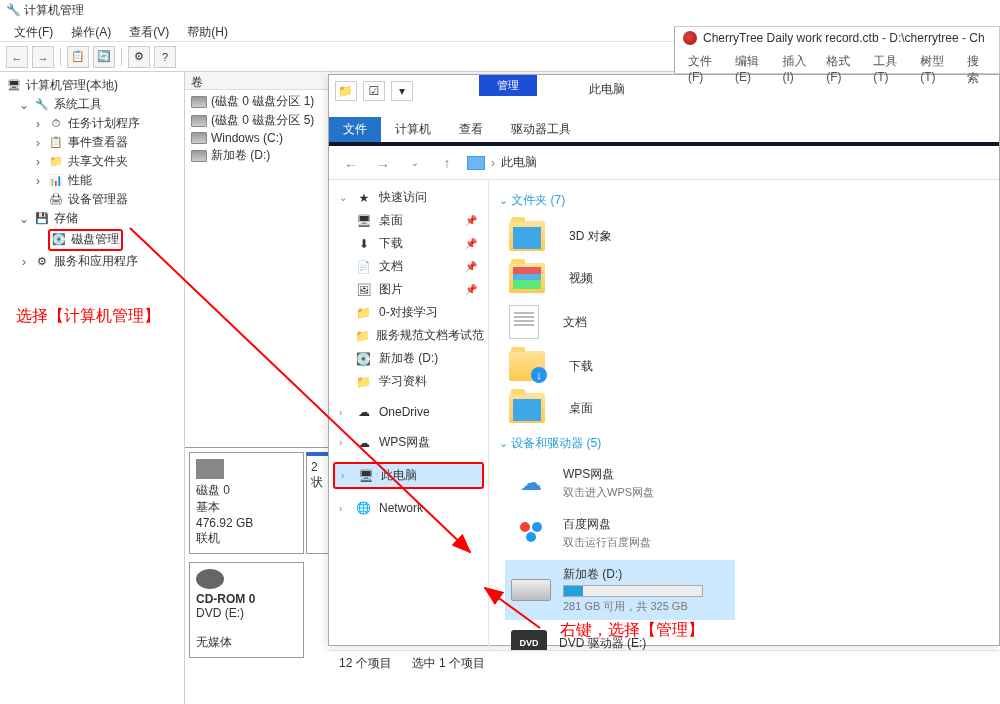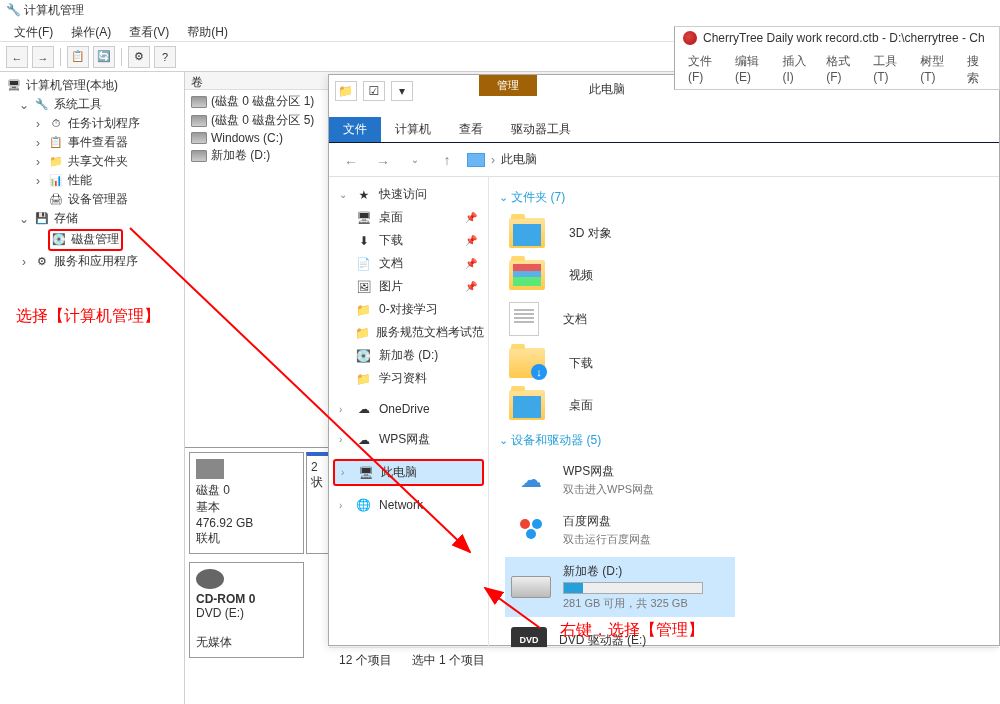--- a/index.html
+++ b/index.html
@@ -26,22 +26,22 @@
 .disk-panel{border-top:1px solid #999;margin-top:280px;padding:4px}
 .disk-row{display:flex;gap:2px;margin-bottom:2px}
 .disk-label{width:115px;padding:6px;border:1px solid #999}
 .disk-label .dicon{width:28px;height:20px;background:#888;margin-bottom:3px}
 .disk-seg{border:1px solid #999;padding:4px;min-width:40px}
 
 .explorer{position:absolute;left:328px;top:74px;width:672px;height:572px;background:#fff;border:1px solid #aaa;box-shadow:-2px 2px 8px rgba(0,0,0,.1)}
 .exp-top{display:flex;height:42px}
 .exp-top-left{display:flex;gap:6px;padding:6px;align-items:flex-start}
 .exp-mini{width:22px;height:20px;border:1px solid #ccc;display:flex;align-items:center;justify-content:center}
-.exp-tab-head{background:#a16207;color:#fff;text-align:center;padding:3px 18px;font-size:11px}
-.exp-tab-row{display:flex;border-bottom:1px solid #0f172a}
+.exp-tab-head{background:#1d4ed8;color:#fff;text-align:center;padding:3px 18px;font-size:11px}
+.exp-tab-row{display:flex;border-bottom:4px solid #0f172a}
 .exp-tab{padding:4px 14px;cursor:pointer}
 .exp-tab.file{background:#2373c8;color:#fff}
 .exp-addr{height:34px;display:flex;align-items:center;gap:8px;padding:4px 10px;border-bottom:1px solid #e0e0e0}
 .nav-arrow{width:24px;height:24px;display:flex;align-items:center;justify-content:center;color:#888;font-size:14px}
 .addr-box{display:flex;align-items:center;gap:6px;flex:0 0 auto}
 .addr-icon{width:18px;height:14px;background:#6bb7f5;border:1px solid #4a9de0}
 .exp-body{display:flex;height:calc(100% - 100px)}
 .exp-nav{width:160px;border-right:1px solid #e5e5e5;padding:6px 4px;overflow:hidden}
 .nav-item{display:flex;align-items:center;gap:6px;padding:3px 6px;white-space:nowrap}
 .nav-item .chev{width:10px;color:#888;font-size:10px}
@@ -63,21 +63,21 @@
 .drive-item{display:flex;align-items:center;gap:12px;width:230px;padding:6px}
 .drive-item.selected{background:#cce8ff}
 .drive-icon{width:40px;height:30px;display:flex;align-items:center;justify-content:center;font-size:22px}
 .drive-hdd{width:40px;height:22px;background:linear-gradient(#eee,#bbb);border:1px solid #999;border-radius:2px}
 .drive-info{display:flex;flex-direction:column;gap:2px}
 .drive-bar{width:140px;height:12px;border:1px solid #aaa;background:#eee}
 .drive-bar-fill{height:100%;background:#26a0da}
 .drive-sub{color:#777;font-size:11px}
 .exp-status{height:24px;border-top:1px solid #e0e0e0;padding:4px 10px;display:flex;gap:20px;color:#555}
 
-.cherry{position:absolute;right:0;top:26px;width:326px;height:64px;background:#fff;border:1px solid #ccc;border-left:1px solid #aaa}
+.cherry{position:absolute;right:0;top:26px;width:326px;height:48px;background:#fff;border:1px solid #ccc;border-left:1px solid #aaa}
 .cherry-title{display:flex;align-items:center;gap:6px;padding:4px 8px;color:#888}
 .cherry-icon{width:14px;height:14px;background:radial-gradient(circle at 40% 40%,#d44,#a11);border-radius:50%}
 .cherry-menu{display:flex;gap:2px;padding:2px 6px}
 .cherry-menu span{padding:2px 7px;color:#555}
 
 .annotation{position:absolute;color:#f00;font-size:16px;font-weight:500;pointer-events:none}
 svg.arrow{position:absolute;pointer-events:none;overflow:visible}
 </style>
 </head>
 <body>

